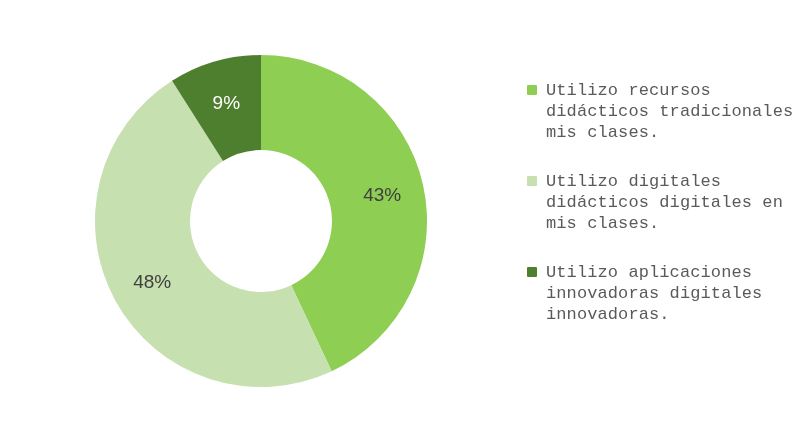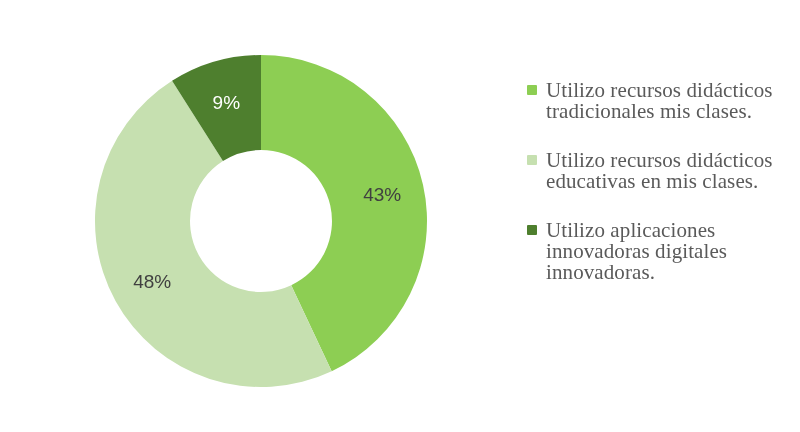--- a/index.html
+++ b/index.html
@@ -51,22 +51,22 @@
   }
   .legend-swatch {
     flex: 0 0 auto;
     width: 10px;
     height: 10px;
     margin-top: 5px;
     margin-right: 9px;
     border-radius: 1px;
   }
   .legend-label {
-    font-family: Liberation Serif, serif;
-    font-size: 21px;
+    font-family: Liberation Mono, monospace;
+    font-size: 17px;
     line-height: 21px;
     color: #5a5a5a;
     letter-spacing: 0.1px;
   }
 </style>
 </head>
 <body>
 
 <div id="root">
 
@@ -87,21 +87,21 @@
 
   <div class="legend">
 
     <div class="legend-item">
       <span class="legend-swatch" style="background: rgb(141, 206, 83);"></span>
       <span class="legend-label">Utilizo recursos didácticos tradicionales mis clases.</span>
     </div>
 
     <div class="legend-item">
       <span class="legend-swatch" style="background: rgb(198, 224, 176);"></span>
-      <span class="legend-label">Utilizo recursos didácticos educativas en mis clases.</span>
+      <span class="legend-label">Utilizo digitales didácticos digitales en mis clases.</span>
     </div>
 
     <div class="legend-item">
       <span class="legend-swatch" style="background: rgb(78, 127, 46);"></span>
       <span class="legend-label">Utilizo aplicaciones innovadoras digitales innovadoras.</span>
     </div>
 
   </div>
 
 </div>

